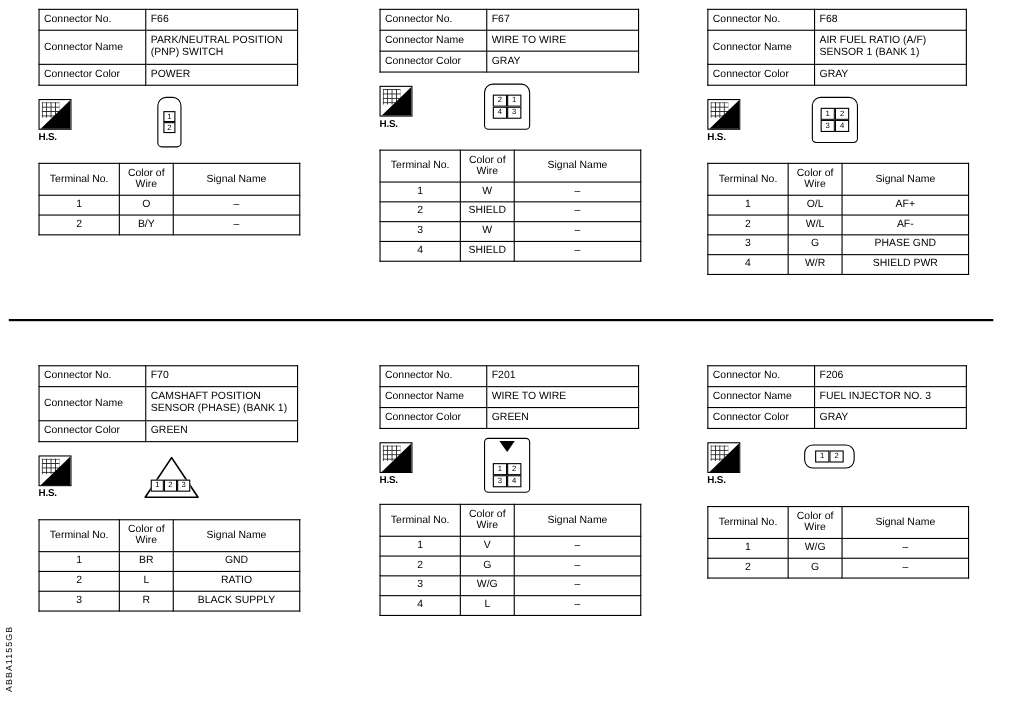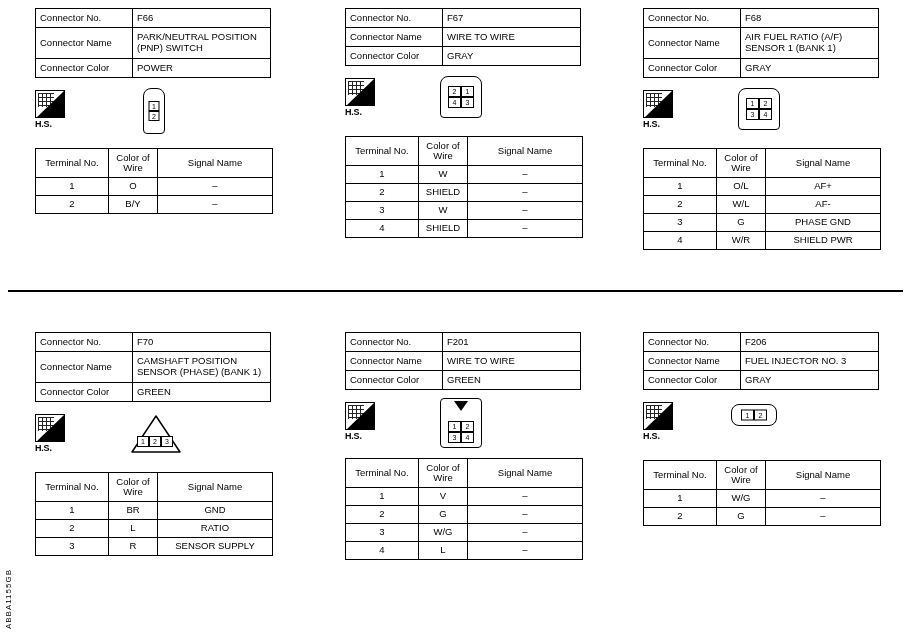--- a/index.html
+++ b/index.html
@@ -418,21 +418,21 @@
         <td class="c3">GND</td>
       </tr>
       <tr>
         <td class="c1">2</td>
         <td class="c2">L</td>
         <td class="c3">RATIO</td>
       </tr>
       <tr>
         <td class="c1">3</td>
         <td class="c2">R</td>
-        <td class="c3">SENSOR SUPPLY</td>
+        <td class="c3">BLACK SUPPLY</td>
       </tr>
     </tbody>
       </table>
   </div>
 
   <div class="block" style="left:345px; top:332px; width:236px;">
     <table class="info" style="width:236px">
       <tbody>
           <tr>
         <td class="lbl">Connector No.</td>

